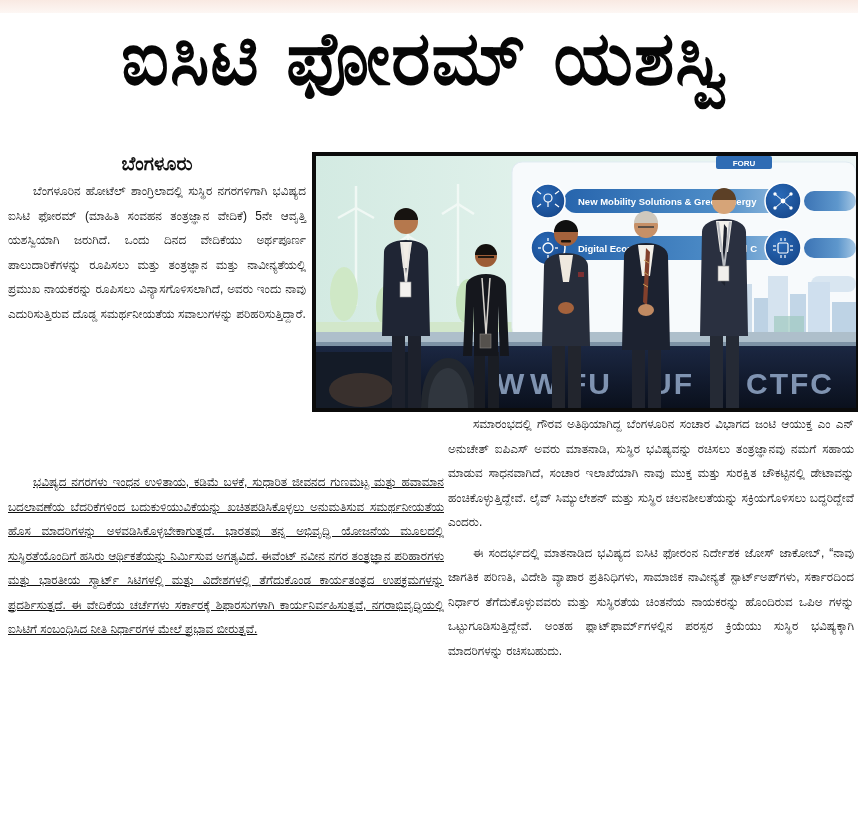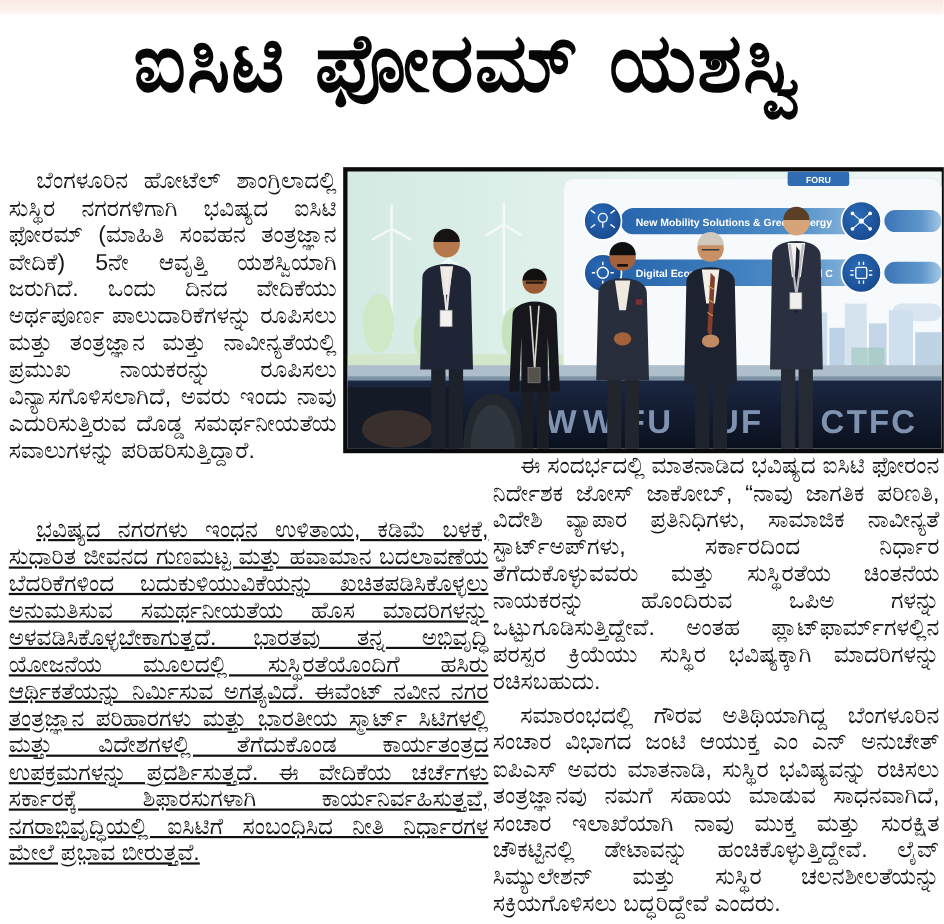--- a/index.html
+++ b/index.html
@@ -17,41 +17,42 @@
     position:absolute;left:0;top:18px;width:850px;
     text-align:center;
     font-size:74px;line-height:1.1;font-weight:800;
     letter-spacing:1px;color:#060606;margin:0;
     font-family:"DejaVu Sans","Liberation Sans",sans-serif;
   }
   .dateline{
     text-align:center;font-weight:700;font-size:19px;margin:0 0 4px 0;
   }
   .body-text{
-    font-size:21px;line-height:24.5px;text-align:justify;
+    font-size:12px;line-height:24.5px;text-align:justify;
     color:#161616;margin:0 0 6px 0;
   }
   .body-text.indent{text-indent:25px;}
   .col-a{position:absolute;left:8px;top:153px;width:298px;}
   .col-b{position:absolute;left:8px;top:470px;width:436px;text-decoration:underline;}
   .col-right{position:absolute;left:448px;top:412px;width:406px;}
   .photo-frame{
     position:absolute;left:312px;top:152px;width:540px;height:252px;
     border:4px solid #0b0b0b;background:#dcefe9;
   }
   .photo-frame svg{display:block;}
 </style>
 </head>
 <body>
 
 <div class="top-strip"></div>
 
 <h1 class="headline">ಐಸಿಟಿ ಫೋರಮ್ ಯಶಸ್ವಿ</h1>
 
 <div class="col-a">
+  <p class="dateline">ಬೆಂಗಳೂರು</p>
   <p class="body-text indent">ಬೆಂಗಳೂರಿನ ಹೋಟೆಲ್ ಶಾಂಗ್ರಿಲಾದಲ್ಲಿ ಸುಸ್ಥಿರ ನಗರಗಳಿಗಾಗಿ ಭವಿಷ್ಯದ ಐಸಿಟಿ ಫೋರಮ್ (ಮಾಹಿತಿ ಸಂವಹನ ತಂತ್ರಜ್ಞಾನ ವೇದಿಕೆ) 5ನೇ ಆವೃತ್ತಿ ಯಶಸ್ವಿಯಾಗಿ ಜರುಗಿದೆ. ಒಂದು ದಿನದ ವೇದಿಕೆಯು ಅರ್ಥಪೂರ್ಣ ಪಾಲುದಾರಿಕೆಗಳನ್ನು ರೂಪಿಸಲು ಮತ್ತು ತಂತ್ರಜ್ಞಾನ ಮತ್ತು ನಾವೀನ್ಯತೆಯಲ್ಲಿ ಪ್ರಮುಖ ನಾಯಕರನ್ನು ರೂಪಿಸಲು ವಿನ್ಯಾಸಗೊಳಿಸಲಾಗಿದೆ, ಅವರು ಇಂದು ನಾವು ಎದುರಿಸುತ್ತಿರುವ ದೊಡ್ಡ ಸಮರ್ಥನೀಯತೆಯ ಸವಾಲುಗಳನ್ನು ಪರಿಹರಿಸುತ್ತಿದ್ದಾರೆ.</p>
 </div>
 
 <figure class="photo-frame" style="margin:0;">
   <svg viewBox="0 0 540 252" width="540" height="252" xmlns="http://www.w3.org/2000/svg">
     <defs>
       <linearGradient id="skyGrad" x1="0" y1="0" x2="1" y2="0">
         <stop offset="0" stop-color="#d3eae2"></stop>
           <stop offset="0.45" stop-color="#e2f2ec"></stop>
           <stop offset="1" stop-color="#eef6f6"></stop>
@@ -255,15 +256,15 @@
       <path d="M396,44 A12 12 0 0 1 420,44 Z" fill="#5c4026"></path>
     </g>
   </svg>
 </figure>
 
 <div class="col-b">
   <p class="body-text indent">ಭವಿಷ್ಯದ ನಗರಗಳು ಇಂಧನ ಉಳಿತಾಯ, ಕಡಿಮೆ ಬಳಕೆ, ಸುಧಾರಿತ ಜೀವನದ ಗುಣಮಟ್ಟ ಮತ್ತು ಹವಾಮಾನ ಬದಲಾವಣೆಯ ಬೆದರಿಕೆಗಳಿಂದ ಬದುಕುಳಿಯುವಿಕೆಯನ್ನು ಖಚಿತಪಡಿಸಿಕೊಳ್ಳಲು ಅನುಮತಿಸುವ ಸಮರ್ಥನೀಯತೆಯ ಹೊಸ ಮಾದರಿಗಳನ್ನು ಅಳವಡಿಸಿಕೊಳ್ಳಬೇಕಾಗುತ್ತದೆ. ಭಾರತವು ತನ್ನ ಅಭಿವೃದ್ಧಿ ಯೋಜನೆಯ ಮೂಲದಲ್ಲಿ ಸುಸ್ಥಿರತೆಯೊಂದಿಗೆ ಹಸಿರು ಆರ್ಥಿಕತೆಯನ್ನು ನಿರ್ಮಿಸುವ ಅಗತ್ಯವಿದೆ. ಈವೆಂಟ್ ನವೀನ ನಗರ ತಂತ್ರಜ್ಞಾನ ಪರಿಹಾರಗಳು ಮತ್ತು ಭಾರತೀಯ ಸ್ಮಾರ್ಟ್ ಸಿಟಿಗಳಲ್ಲಿ ಮತ್ತು ವಿದೇಶಗಳಲ್ಲಿ ತೆಗೆದುಕೊಂಡ ಕಾರ್ಯತಂತ್ರದ ಉಪಕ್ರಮಗಳನ್ನು ಪ್ರದರ್ಶಿಸುತ್ತದೆ. ಈ ವೇದಿಕೆಯ ಚರ್ಚೆಗಳು ಸರ್ಕಾರಕ್ಕೆ ಶಿಫಾರಸುಗಳಾಗಿ ಕಾರ್ಯನಿರ್ವಹಿಸುತ್ತವೆ, ನಗರಾಭಿವೃದ್ಧಿಯಲ್ಲಿ ಐಸಿಟಿಗೆ ಸಂಬಂಧಿಸಿದ ನೀತಿ ನಿರ್ಧಾರಗಳ ಮೇಲೆ ಪ್ರಭಾವ ಬೀರುತ್ತವೆ.</p>
 </div>
 
 <div class="col-right">
+  <p class="body-text indent">ಸಮಾರಂಭದಲ್ಲಿ ಗೌರವ ಅತಿಥಿಯಾಗಿದ್ದ ಬೆಂಗಳೂರಿನ ಸಂಚಾರ ವಿಭಾಗದ ಜಂಟಿ ಆಯುಕ್ತ ಎಂ ಎನ್ ಅನುಚೇತ್ ಐಪಿಎಸ್ ಅವರು ಮಾತನಾಡಿ, ಸುಸ್ಥಿರ ಭವಿಷ್ಯವನ್ನು ರಚಿಸಲು ತಂತ್ರಜ್ಞಾನವು ನಮಗೆ ಸಹಾಯ ಮಾಡುವ ಸಾಧನವಾಗಿದೆ, ಸಂಚಾರ ಇಲಾಖೆಯಾಗಿ ನಾವು ಮುಕ್ತ ಮತ್ತು ಸುರಕ್ಷಿತ ಚೌಕಟ್ಟಿನಲ್ಲಿ ಡೇಟಾವನ್ನು ಹಂಚಿಕೊಳ್ಳುತ್ತಿದ್ದೇವೆ. ಲೈವ್ ಸಿಮ್ಯುಲೇಶನ್ ಮತ್ತು ಸುಸ್ಥಿರ ಚಲನಶೀಲತೆಯನ್ನು ಸಕ್ರಿಯಗೊಳಿಸಲು ಬದ್ಧರಿದ್ದೇವೆ ಎಂದರು.</p>
   <p class="body-text indent">ಈ ಸಂದರ್ಭದಲ್ಲಿ ಮಾತನಾಡಿದ ಭವಿಷ್ಯದ ಐಸಿಟಿ ಫೋರಂನ ನಿರ್ದೇಶಕ ಜೋಸ್ ಜಾಕೋಬ್, “ನಾವು ಜಾಗತಿಕ ಪರಿಣತಿ, ವಿದೇಶಿ ವ್ಯಾಪಾರ ಪ್ರತಿನಿಧಿಗಳು, ಸಾಮಾಜಿಕ ನಾವೀನ್ಯತೆ ಸ್ಟಾರ್ಟ್‌ಅಪ್‌ಗಳು, ಸರ್ಕಾರದಿಂದ ನಿರ್ಧಾರ ತೆಗೆದುಕೊಳ್ಳುವವರು ಮತ್ತು ಸುಸ್ಥಿರತೆಯ ಚಿಂತನೆಯ ನಾಯಕರನ್ನು ಹೊಂದಿರುವ ಒಪಿಅ ಗಳನ್ನು ಒಟ್ಟುಗೂಡಿಸುತ್ತಿದ್ದೇವೆ. ಅಂತಹ ಪ್ಲಾಟ್‌ಫಾರ್ಮ್‌ಗಳಲ್ಲಿನ ಪರಸ್ಪರ ಕ್ರಿಯೆಯು ಸುಸ್ಥಿರ ಭವಿಷ್ಯಕ್ಕಾಗಿ ಮಾದರಿಗಳನ್ನು ರಚಿಸಬಹುದು.</p>
-  <p class="body-text indent">ಸಮಾರಂಭದಲ್ಲಿ ಗೌರವ ಅತಿಥಿಯಾಗಿದ್ದ ಬೆಂಗಳೂರಿನ ಸಂಚಾರ ವಿಭಾಗದ ಜಂಟಿ ಆಯುಕ್ತ ಎಂ ಎನ್ ಅನುಚೇತ್ ಐಪಿಎಸ್ ಅವರು ಮಾತನಾಡಿ, ಸುಸ್ಥಿರ ಭವಿಷ್ಯವನ್ನು ರಚಿಸಲು ತಂತ್ರಜ್ಞಾನವು ನಮಗೆ ಸಹಾಯ ಮಾಡುವ ಸಾಧನವಾಗಿದೆ, ಸಂಚಾರ ಇಲಾಖೆಯಾಗಿ ನಾವು ಮುಕ್ತ ಮತ್ತು ಸುರಕ್ಷಿತ ಚೌಕಟ್ಟಿನಲ್ಲಿ ಡೇಟಾವನ್ನು ಹಂಚಿಕೊಳ್ಳುತ್ತಿದ್ದೇವೆ. ಲೈವ್ ಸಿಮ್ಯುಲೇಶನ್ ಮತ್ತು ಸುಸ್ಥಿರ ಚಲನಶೀಲತೆಯನ್ನು ಸಕ್ರಿಯಗೊಳಿಸಲು ಬದ್ಧರಿದ್ದೇವೆ ಎಂದರು.</p>
 </div>
 
 </body></html>

